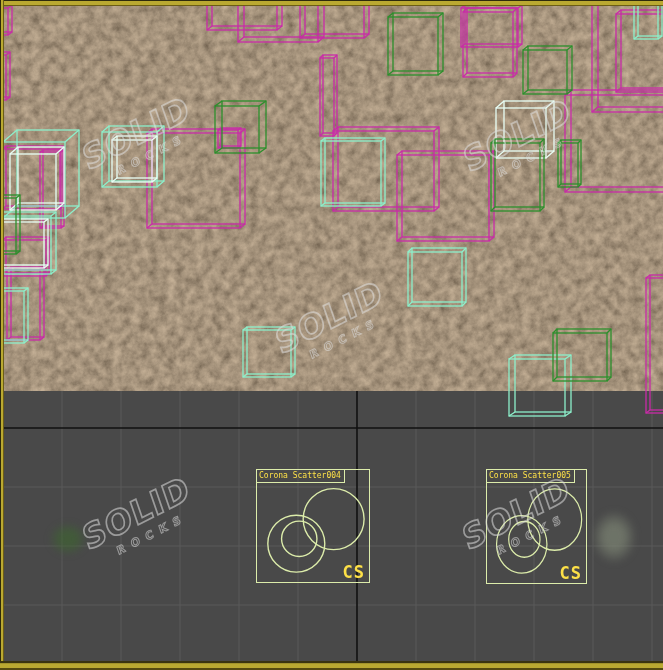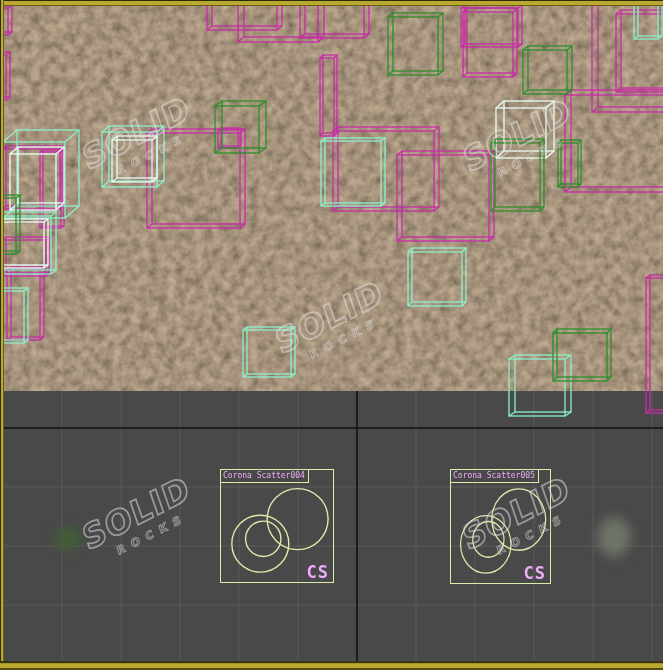--- a/index.html
+++ b/index.html
@@ -13,21 +13,21 @@
     background:#5d4a33; z-index:1;
   }
   #ground svg{display:block;}
   
   .layer{position:absolute; left:0; top:0; pointer-events:none;}
   #grid-layer{z-index:2;}
   #scene-layer{z-index:4;}
   
   .cs-icon{
     position:absolute; z-index:5;
-    border:1.5px solid #dcecaa; color:#f0abfc; box-sizing:border-box;
+    border:1.5px solid #dcecaa; color:#fde047; box-sizing:border-box;margin-left:36px;
   }
   .cs-icon svg{position:absolute; left:0; top:0; width:100%; height:100%;
     fill:none; stroke:#dcecaa; stroke-width:1.4;}
   .cs-label{
     position:absolute; left:-1px; top:-1px;
     font-size:8px; line-height:10px; letter-spacing:0px; white-space:nowrap;
     padding:1px 3px 1px 2px; border:1px solid #dcecaa; background:rgba(73,73,73,.25);
   }
   .cs-monogram{
     position:absolute; right:4px; bottom:1px;

